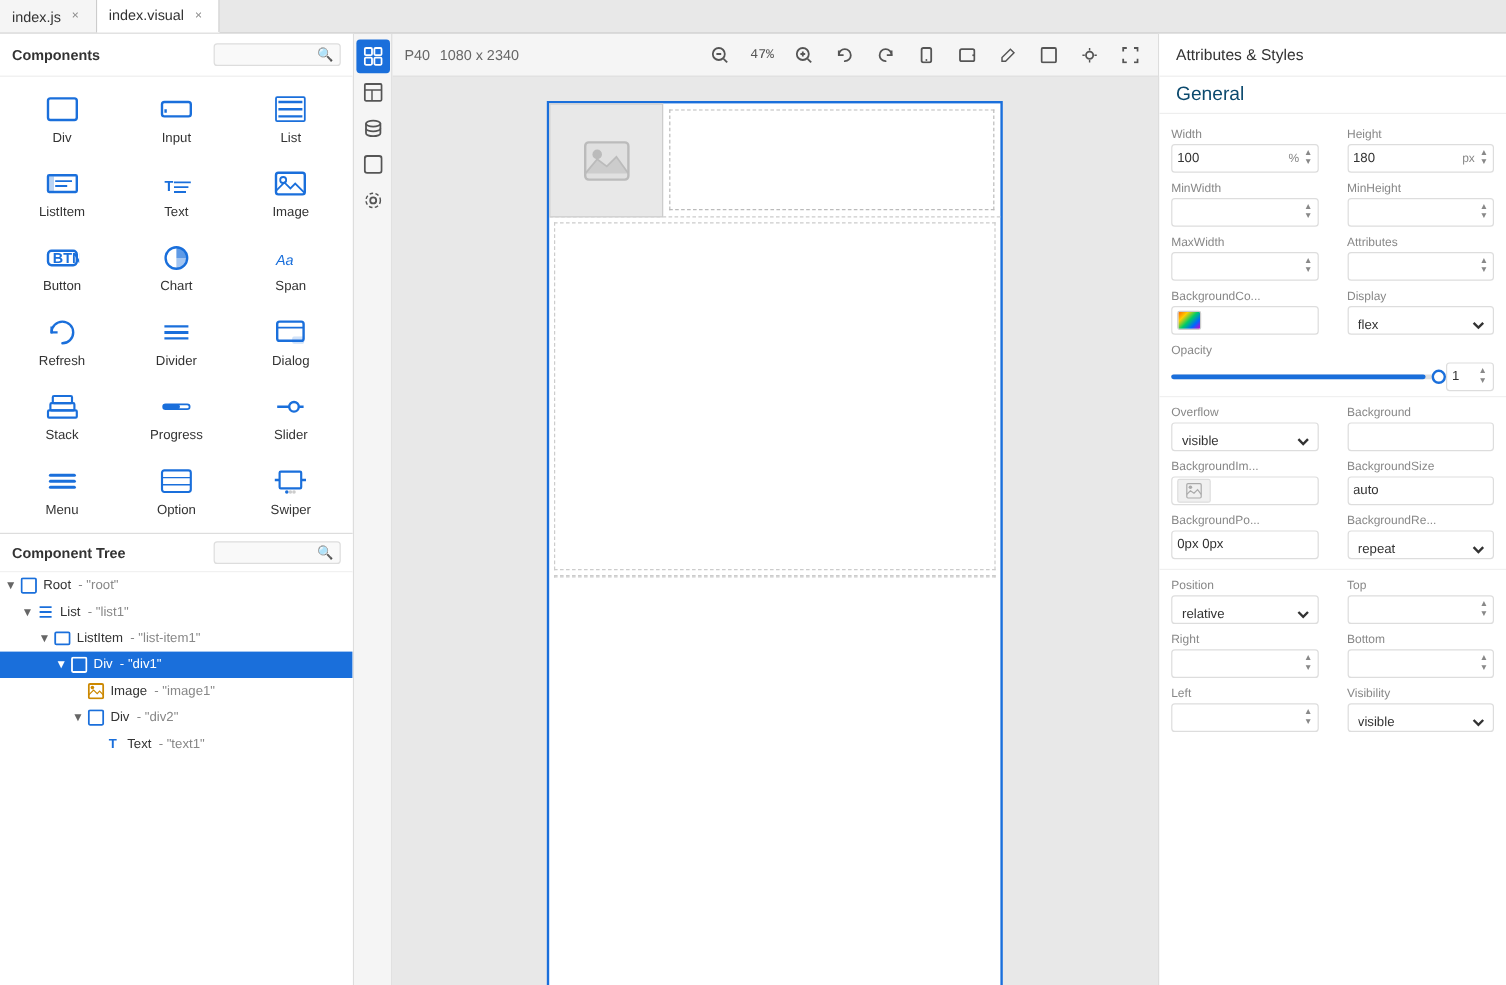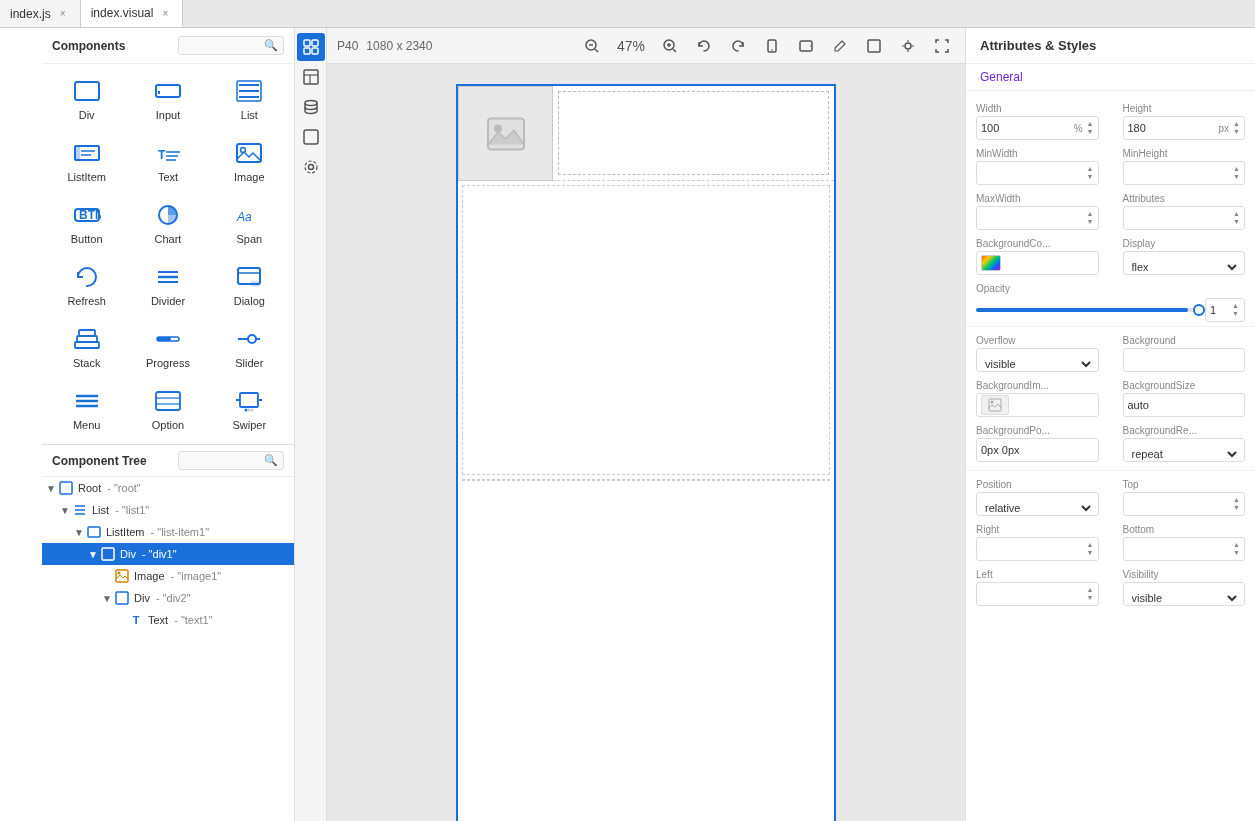--- a/index.html
+++ b/index.html
@@ -49,21 +49,20 @@
 
     
     .left-panel {
       width: 295px;
       background: #fff;
       border-right: 1px solid #ddd;
       display: flex;
       flex-direction: column;
       flex-shrink: 0;
       overflow: hidden;
-      padding-left: 42px;
     }
 
     
     .panel-header {
       display: flex;
       align-items: center;
       padding: 8px 10px;
       border-bottom: 1px solid #eee;
       background: #fff;
     }
@@ -222,23 +221,24 @@
       align-items: center;
       justify-content: center;
       border: none;
       background: transparent;
       cursor: pointer;
       border-radius: 3px;
       color: #555;
       font-size: 13px;
     }
     .zoom-display {
-      font-size: 14px;
+      font-size: 11px;
       color: #555;
       padding: 0 4px;
+      font-family: Liberation Mono, monospace;
     }
     .canvas-viewport {
       flex: 1;
       overflow: auto;
       display: flex;
       align-items: flex-start;
       justify-content: center;
       padding: 20px;
     }
     .canvas-frame {
@@ -286,21 +286,21 @@
       background: #fff;
       border-left: 1px solid #ddd;
       display: flex;
       flex-direction: column;
       flex-shrink: 0;
       overflow: hidden;
     }
     .right-panel-header {
       padding: 10px 14px;
       border-bottom: 1px solid #eee;
-      font-weight: 700;
+      font-weight: 400;
       font-size: 13px;
       color: #333;
       background: #fff;
     }
 
     
     .side-strip {
       width: 32px;
       background: #f5f5f5;
       border-right: 1px solid #ddd;
@@ -448,22 +448,22 @@
       display: flex;
       align-items: center;
       justify-content: center;
       color: #aaa;
       font-size: 10px;
     }
 
     
     .general-label {
       padding: 6px 14px;
-      font-size: 12px;
-      color: #6d28d9;
+      font-size: 16px;
+      color: #0c4a6e;
       font-weight: 500;
       border-bottom: 1px solid #eee;
     }
 
     .scrollbar-thin::-webkit-scrollbar { width: 4px; height: 4px; }
     .scrollbar-thin::-webkit-scrollbar-thumb { background: #ccc; border-radius: 2px; }
   </style>
 </head>
 <body>
 

